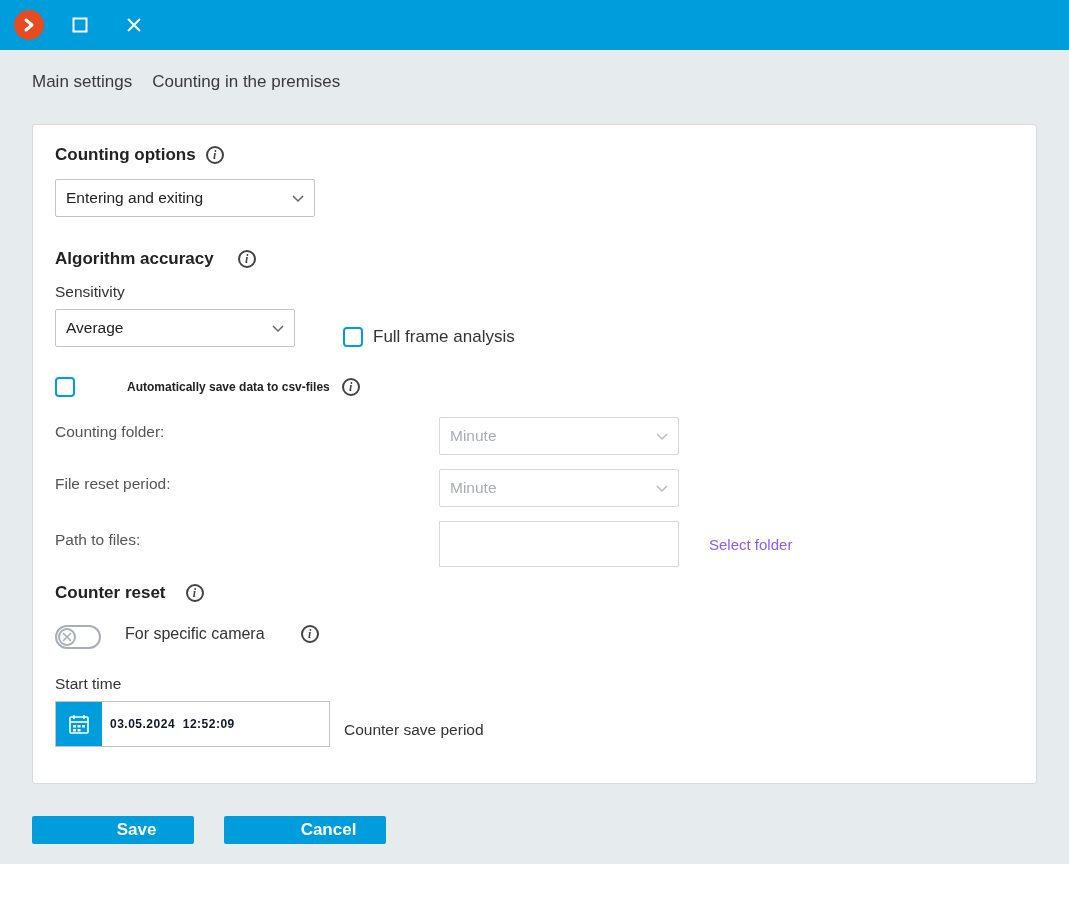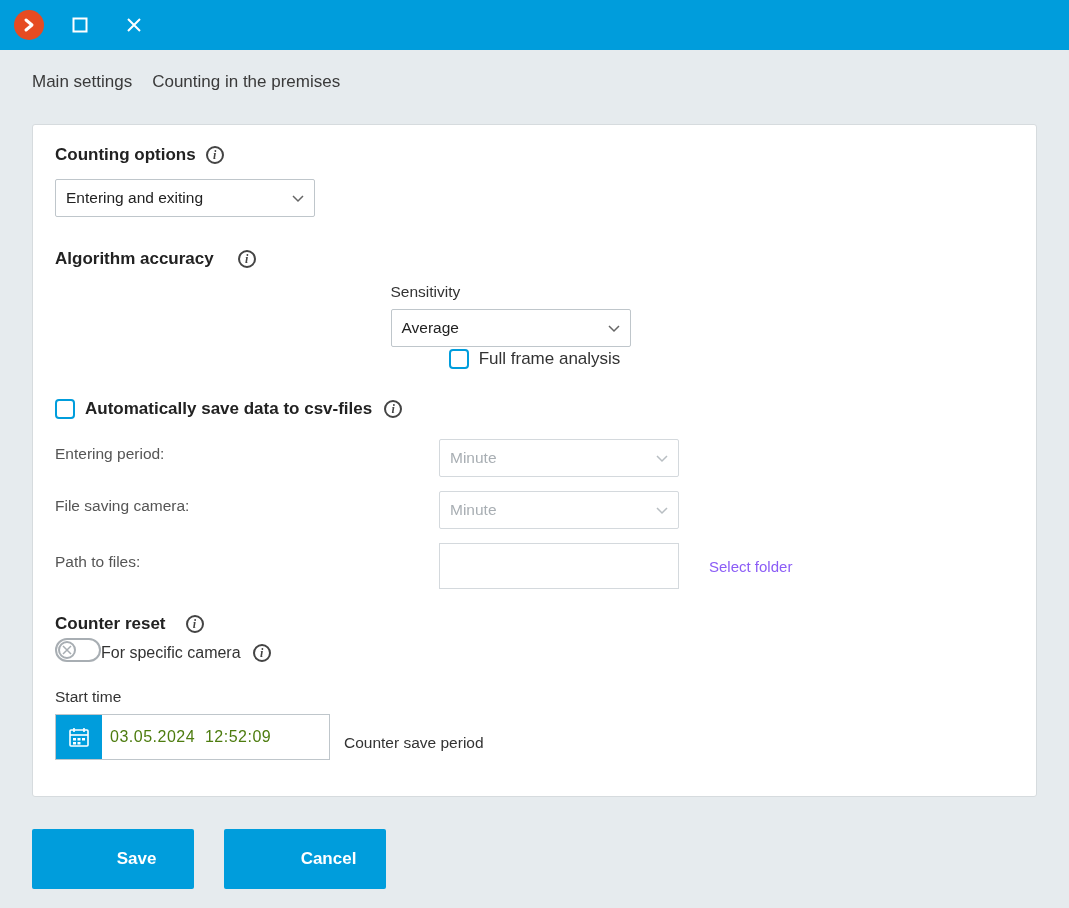--- a/index.html
+++ b/index.html
@@ -145,45 +145,46 @@
     width:275px;
   }
   .date-input .cal-btn{
     width:46px; background:#009DDC;
     display:flex; align-items:center; justify-content:center;
     cursor:pointer;
   }
   .date-input .dt-text{
     flex:1; display:flex; align-items:center;
     padding:0 8px;
-    font-size:16px;
+    font-size:12px;
     letter-spacing:0.5px;
-    color:#4d7c0f;
+    color:#0f172a;
     white-space:pre;
     font-family: inherit;
+    font-weight: bold;
   }
 
   .input-box{
     border:1px solid #D4D9DD;
     height:46px;
     background:#fff;
   }
 
   .link-disabled{
     color:#8b5cf6;
     cursor:default;
     margin-left:16px;
   }
 
   .footer{
     display:flex; gap:30px;
     padding:32px 32px 0 32px;
   }
   .btn{
-    width:162px; height:60px;
+    width:162px; height:28px;
     background:#009DDC;
     color:#fff;
     font-size:17px; font-weight:600;
     display:flex; align-items:center; justify-content:center;
     cursor:pointer;
     border-radius:2px;
     padding-left:47px;
   }
 </style>
 </head>
@@ -229,78 +230,78 @@
             <path d="M1 1 L6 6 L11 1" fill="none" stroke-width="1.5"></path>
           </svg>
       </span>
     </div>
 
     <div class="section-title" style="margin-top:32px;">
       <span>Algorithm accuracy</span>
       <span class="info-icon" style="margin-left:14px;">i</span>
     </div>
 
-    <div class="row" style="margin-top:14px; align-items:center;flex-direction:column;">
+    <div class="row" style="margin-top:14px; align-items:flex-end;">
       <div style="width:288px;">
         <div class="field-label">Sensitivity</div>
         <div class="select" style="width:240px;">
           <span>Average</span>
           <span class="chev">
             <svg width="12" height="8" viewBox="0 0 12 8">
                 <path d="M1 1 L6 6 L11 1" fill="none" stroke-width="1.5"></path>
               </svg>
           </span>
         </div>
       </div>
       <div class="row" style="margin-top:2px;">
         <div class="checkbox"></div>
         <span style="font-size:17px;">Full frame analysis</span>
       </div>
     </div>
 
     <div class="row" style="margin-top:30px; align-items:center;">
       <div class="checkbox"></div>
-      <span style="font-size:17px; font-weight:700; color:#222;">Automatically save data to csv-files</span>
+      <span style="font-size:12px; font-weight:700; color:#222;margin-left:42px;">Automatically save data to csv-files</span>
       <span class="info-icon" style="margin-left:12px;">i</span>
     </div>
 
     <div style="display:grid; grid-template-columns:370px 240px auto; row-gap:14px; column-gap:14px; margin-top:20px; align-items:center;">
-      <div class="field-label muted">Entering period:</div>
+      <div class="field-label muted">Counting folder:</div>
       <div class="select disabled">
         <span>Minute</span>
         <span class="chev">
           <svg width="12" height="8" viewBox="0 0 12 8">
               <path d="M1 1 L6 6 L11 1" fill="none" stroke-width="1.5"></path>
             </svg>
         </span>
       </div>
       <div></div>
 
-      <div class="field-label muted">File saving camera:</div>
+      <div class="field-label muted">File reset period:</div>
       <div class="select disabled">
         <span>Minute</span>
         <span class="chev">
           <svg width="12" height="8" viewBox="0 0 12 8">
               <path d="M1 1 L6 6 L11 1" fill="none" stroke-width="1.5"></path>
             </svg>
         </span>
       </div>
       <div></div>
 
       <div class="field-label muted">Path to files:</div>
       <div class="input-box"></div>
       <div><span class="link-disabled">Select folder</span></div>
     </div>
 
-    <div class="section-title" style="margin-top:25px;">
+    <div class="section-title" style="margin-top:16px;">
       <span>Counter reset</span>
       <span class="info-icon" style="margin-left:10px;">i</span>
     </div>
 
-    <div class="row" style="margin-top:4px; gap:0; align-items:flex-end;">
+    <div class="row" style="margin-top:22px; gap:24px; align-items:flex-start;">
       <div class="toggle">
         <div class="knob">
           <svg width="10" height="10" viewBox="0 0 10 10">
               <path d="M1 1 L9 9 M9 1 L1 9" stroke-width="1.5"></path>
             </svg>
         </div>
       </div>
       <span style="font-size:16px;">For specific camera</span>
       <span class="info-icon" style="margin-left:12px;">i</span>
     </div>

